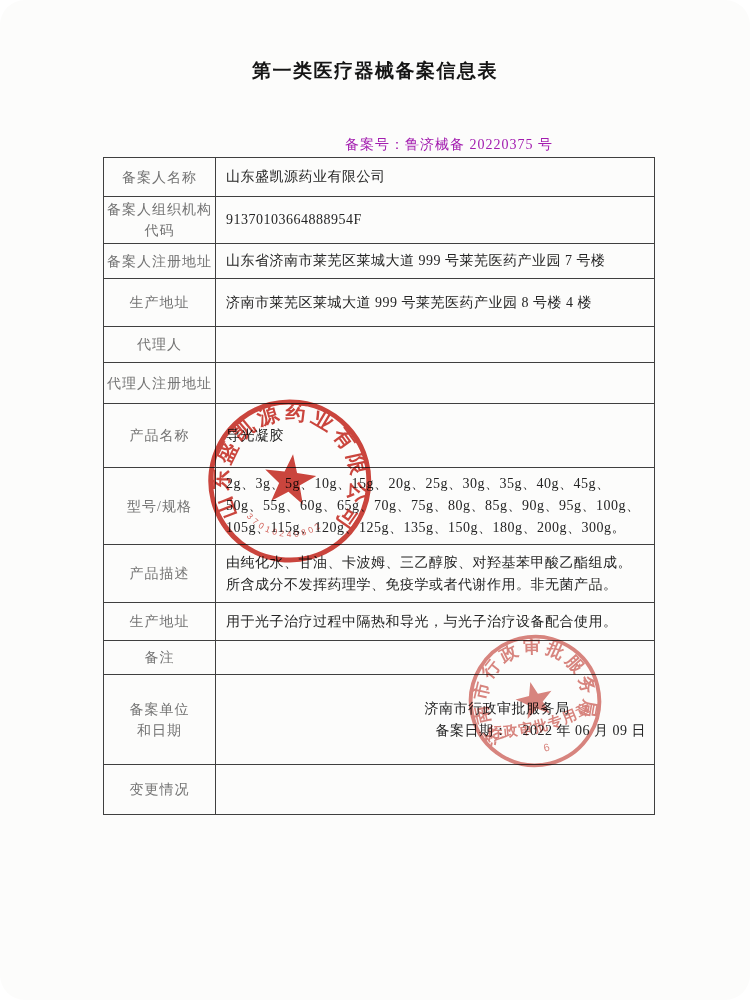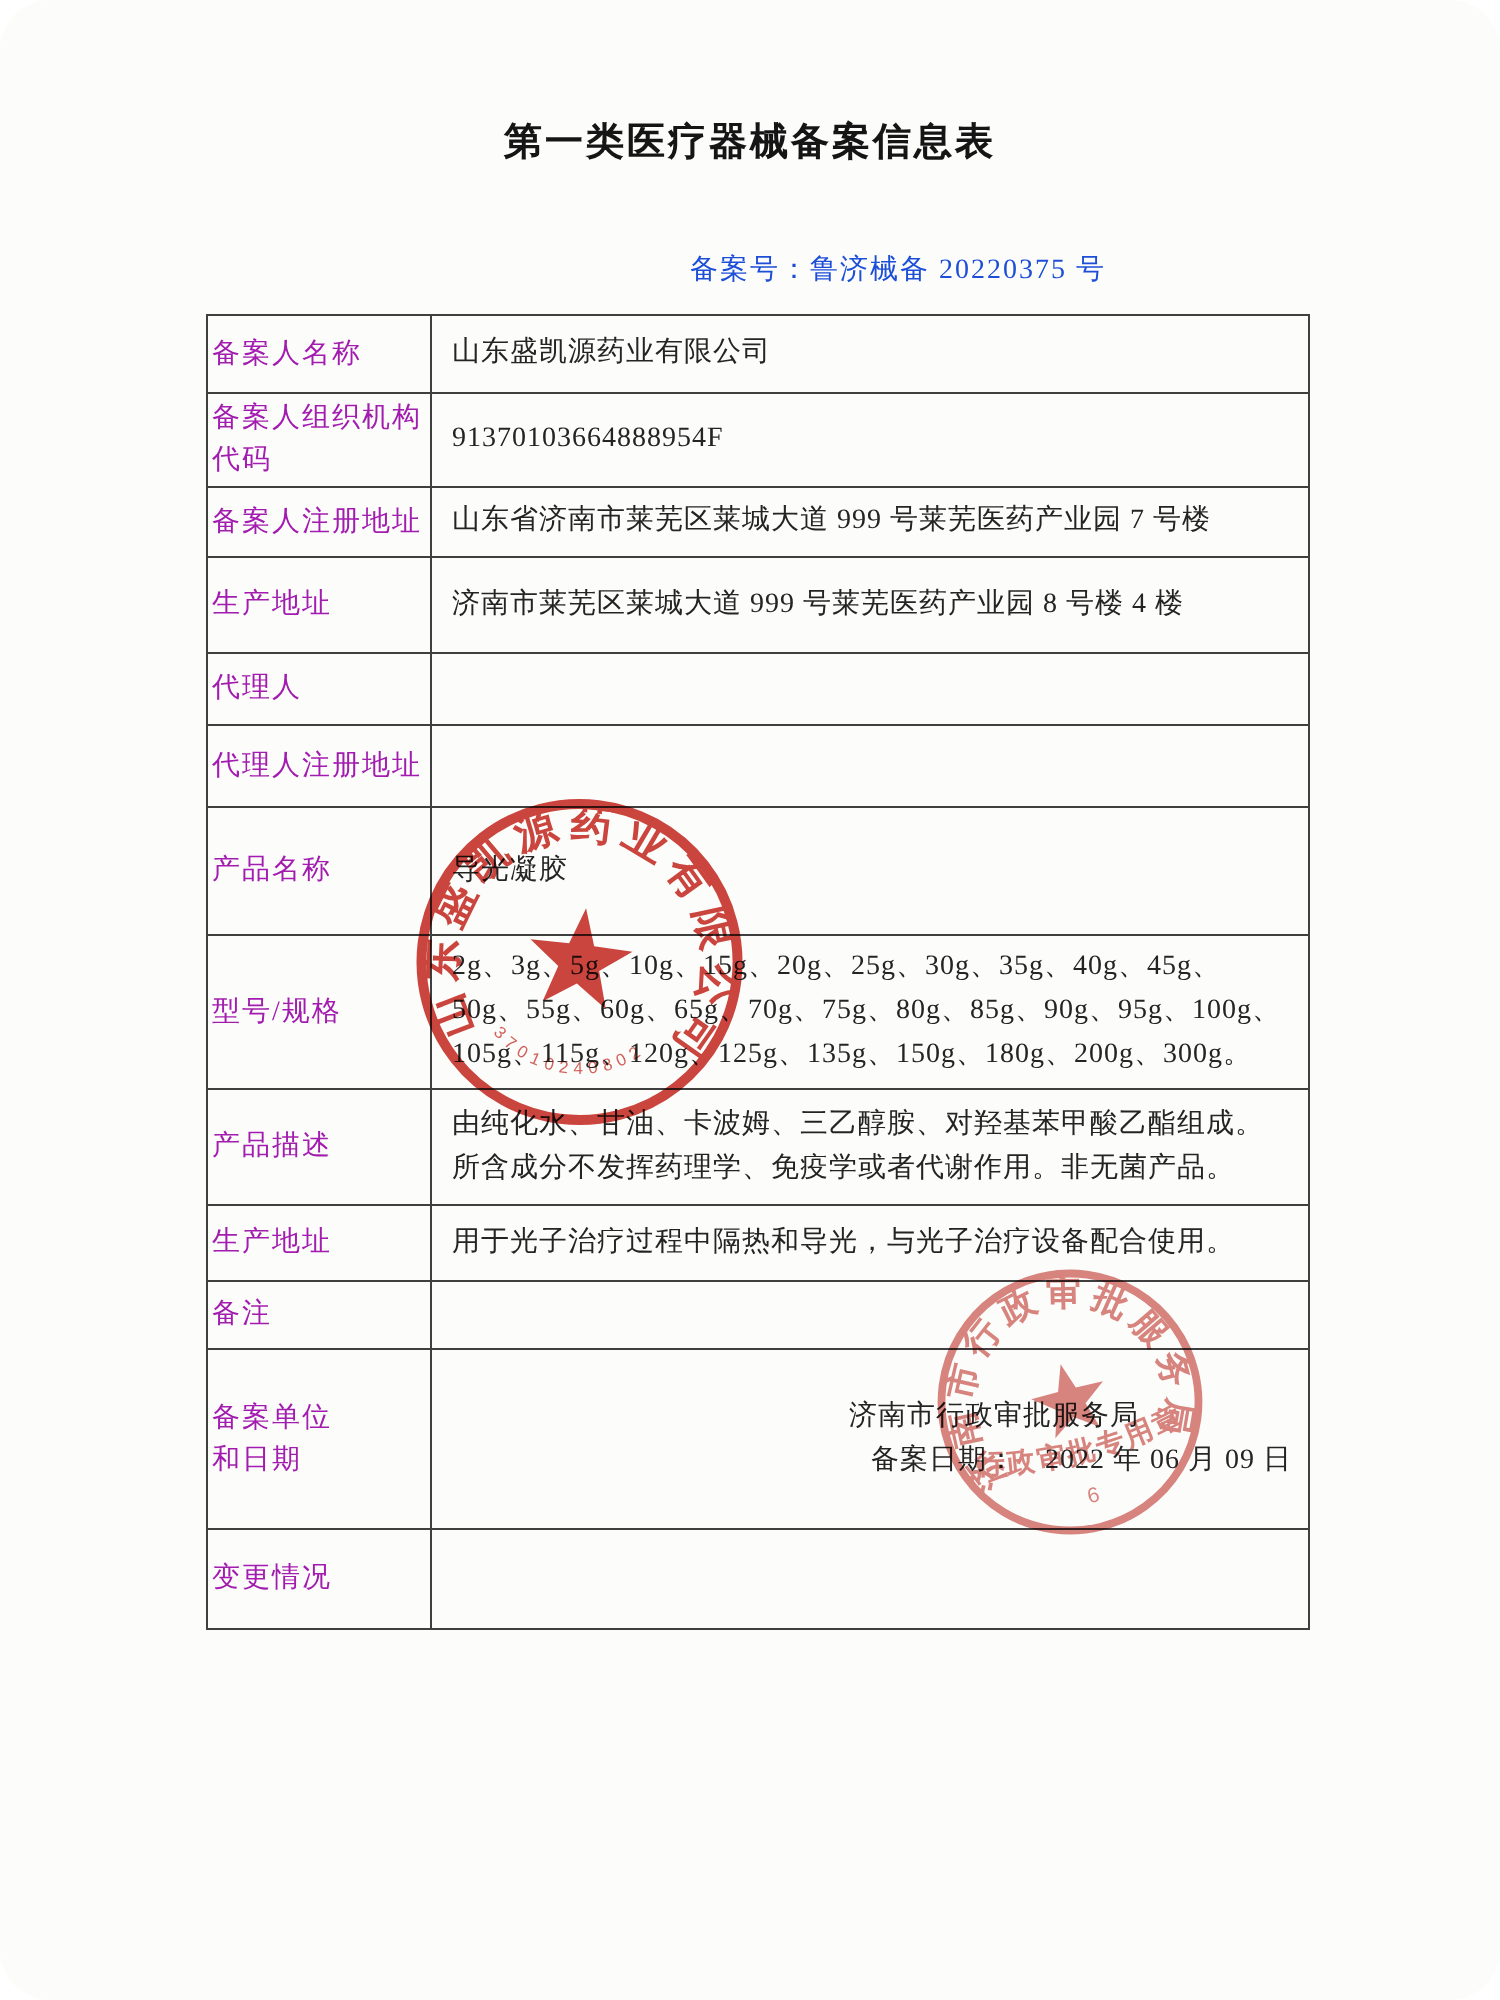--- a/index.html
+++ b/index.html
@@ -16,36 +16,36 @@
     overflow:hidden;
     border-radius:25px;
   }
   .page-title {
     position:absolute; top:58px; left:0; width:100%;
     text-align:center;
     font-family:"Liberation Sans","DejaVu Sans",sans-serif;
     font-weight:bold; font-size:19px; letter-spacing:1.5px; color:#151515;
   }
   .filing-number {
-    position:absolute; top:126px; left:345px;
-    font-size:14px; letter-spacing:1px; color:#1d4ed8;
+    position:absolute; top:136px; left:345px;
+    font-size:14px; letter-spacing:1px; color:#a21caf;
   }
   table.info-table {
     position:absolute; top:157px; left:103px;
     width:552px; border-collapse:collapse;
     table-layout:fixed;
   }
   table.info-table td {
     border:1.5px solid #3f3f3f;
     vertical-align:middle;
     font-size:14px;
   }
   td.lbl {
-    width:112px; 
-    letter-spacing:1px; color:#a21caf;
+    width:112px; text-align:center;
+    letter-spacing:1px; color:#737373;
     white-space:pre-line;
     line-height:21px;
     padding:2px;
   }
   td.val {
     padding:4px 8px 4px 10px;
     line-height:22px; letter-spacing:0.5px; color:#242424;
   }
   tr.r1  td{height:39px;} tr.r2  td{height:46px;} tr.r3  td{height:35px;}
   tr.r4  td{height:48px;} tr.r5  td{height:36px;} tr.r6  td{height:41px;}

